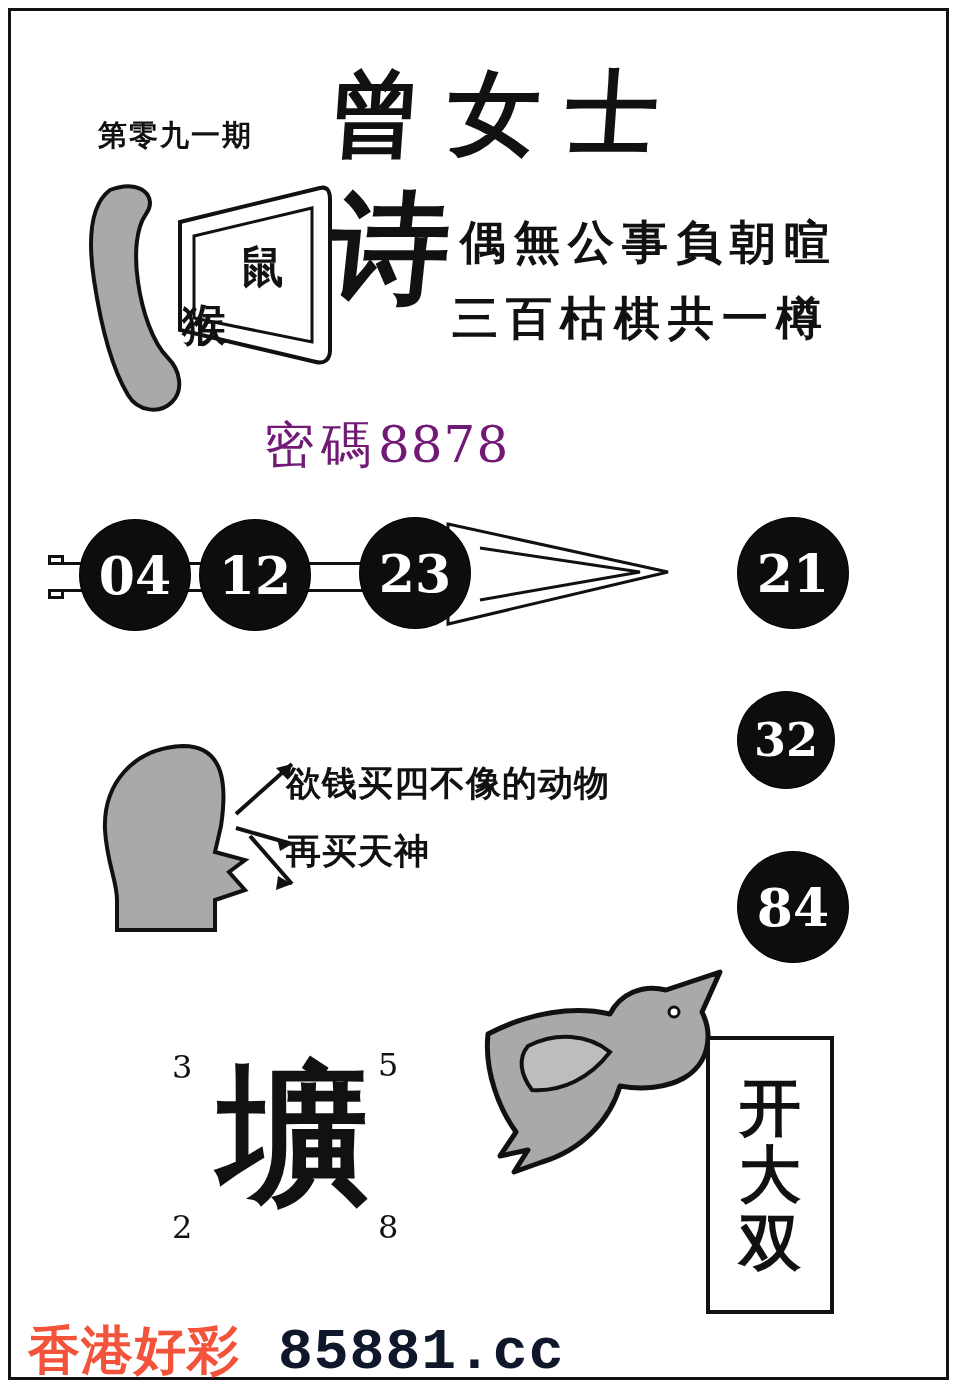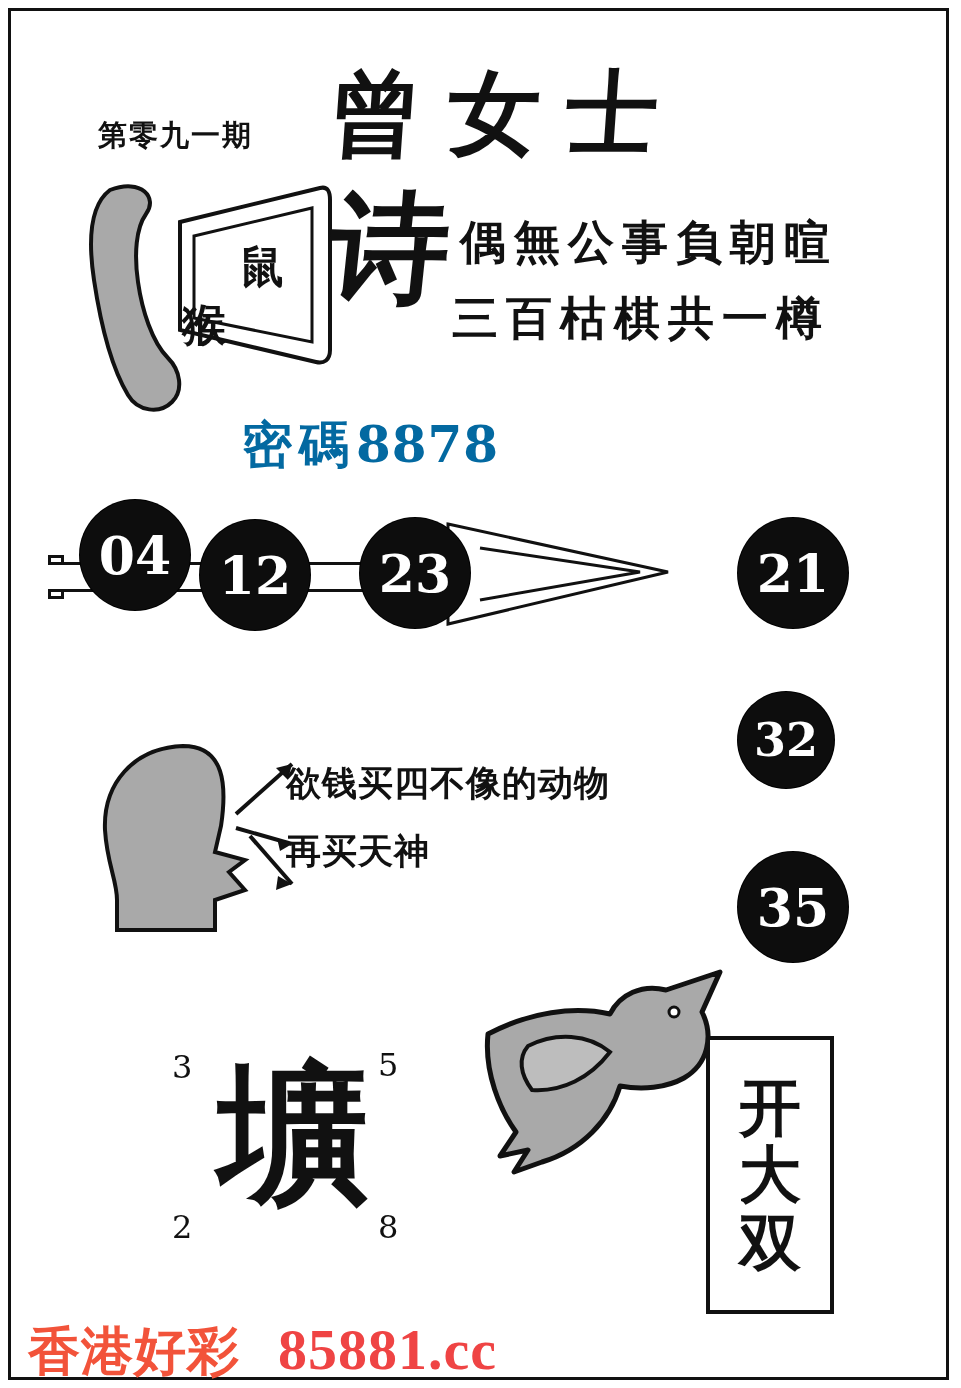--- a/index.html
+++ b/index.html
@@ -92,25 +92,25 @@
     font-weight: 700;
     letter-spacing: 8px;
     color: #111;
     white-space: nowrap;
   }
   .poem-line-1 { left: 460px; top: 212px; }
   .poem-line-2 { left: 452px; top: 288px; }
 
   .password {
     position: absolute;
-    left: 242px; top: 412px;
+    left: 264px; top: 412px;
     font-family: "DejaVu Serif", "Liberation Serif", serif;
     font-size: 50px;
-    font-weight: 700;
-    color: #0369a1;
+    font-weight: 400;
+    color: #701a75;
     white-space: nowrap;
     letter-spacing: 1px;
   }
   .password .pw-label { letter-spacing: 7px; }
 
   
   .ball {
     position: absolute;
     border-radius: 50%;
     background: #0d0d0d;
@@ -118,21 +118,21 @@
     display: flex;
     align-items: center;
     justify-content: center;
     font-family: "DejaVu Serif", "Liberation Serif", serif;
     font-weight: 700;
     box-shadow: 0 0 0 1px #000;
   }
   .ball-lg { width: 110px; height: 110px; font-size: 52px; }
   .ball-md { width: 96px; height: 96px; font-size: 46px; }
 
-  .b04 { left: 80px;  top: 500px; }
+  .b04 { left: 80px;  top: 520px; }
   .b12 { left: 200px; top: 520px; }
   .b23 { left: 360px; top: 518px; }
   .b29 { left: 738px; top: 518px; }
   .b32 { left: 738px; top: 692px; }
   .b49 { left: 738px; top: 852px; }
 
   
   .rod {
     position: absolute;
     left: 48px; top: 562px;
@@ -239,24 +239,24 @@
     gap: 38px;
   }
   .footer-brand {
     font-family: "DejaVu Serif", "Liberation Serif", serif;
     font-size: 52px;
     font-weight: 700;
     color: #f2533a;
     letter-spacing: 1px;
   }
   .footer-url {
-    font-family: Liberation Serif, serif;
+    font-family: Liberation Mono, monospace;
     font-size: 58px;
     font-weight: 700;
-    color: #ef4444;
+    color: #0f172a;
     letter-spacing: 1px;
   }
 </style>
 </head>
 <body>
 
 <div id="page">
 
   <div class="frame"></div>
 
@@ -285,21 +285,21 @@
     <path d="M8 4 L228 52 L8 104 Z" fill="#ffffff" stroke="#111" stroke-width="3"></path>
     <path d="M40 28 L200 52 L40 80" fill="none" stroke="#111" stroke-width="3"></path>
   </svg>
 
   <div class="ball ball-lg b04">04</div>
   <div class="ball ball-lg b12">12</div>
   <div class="ball ball-lg b23">23</div>
 
   <div class="ball ball-lg b29">21</div>
   <div class="ball ball-md b32">32</div>
-  <div class="ball ball-lg b49">35</div>
+  <div class="ball ball-lg b49">84</div>
 
   <svg class="head-art" viewBox="0 0 180 200">
     <path d="M88 6 C38 8 8 44 10 90 C12 124 22 140 22 160 L22 190 L120 190 L120 160 L150 150
              L134 132 L150 120 L120 112 L126 86 C132 46 130 6 88 6 Z" fill="#a9a9a9" stroke="#111" stroke-width="4"></path>
   </svg>
   <svg class="arrows-art" viewBox="0 0 80 150">
     <path d="M6 62 L62 12" stroke="#111" stroke-width="4" fill="none"></path>
     <path d="M62 12 L46 16 L58 28 Z" fill="#111"></path>
     <path d="M6 76 L62 92" stroke="#111" stroke-width="4" fill="none"></path>
     <path d="M62 92 L47 86 L50 99 Z" fill="#111"></path>

